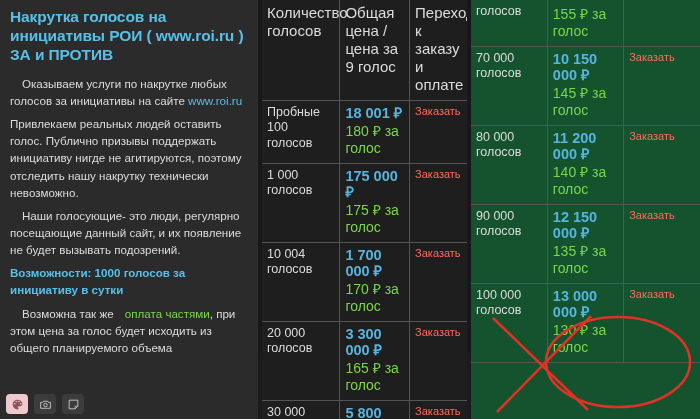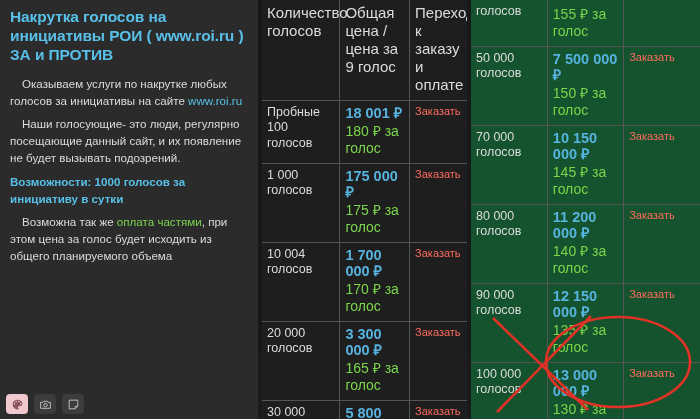--- a/index.html
+++ b/index.html
@@ -37,21 +37,21 @@
   }
   .para {
     color: #dcdcdc;
     font-size: 11.6px;
     line-height: 1.48;
     margin: 0 0 6px 0;
   }
   .para .ind { display: inline-block; width: 12px; }
   .link { color: #58c0e8; }
   .bold-blue { color: #58c0e8; font-weight: bold; }
-  .green { color: #7bd64c; }
+  .green { color: #7bd64c; margin-left: 8px; }
   .bottom-bar {
     position: absolute;
     left: 0; bottom: 0;
     width: 258px;
     height: 30px;
     background: #2b2b2b;
     display: flex;
     align-items: center;
     padding-left: 6px;
     gap: 6px;
@@ -127,20 +127,21 @@
 
 <div class="page">
 
   <div class="panel-left">
     <div class="lead-title">Накрутка голосов на инициативы РОИ ( www.roi.ru ) ЗА и ПРОТИВ</div>
 
     <p class="para">
       <span class="ind"></span><span>Оказываем услуги по накрутке любых голосов за инициативы на сайте </span><span class="link">www.roi.ru</span>
     </p>
 
+    <p class="para">Привлекаем реальных людей оставить голос. Публично призывы поддержать инициативу нигде не агитируются, поэтому отследить нашу накрутку технически невозможно.</p>
 
     <p class="para">
       <span class="ind"></span><span>Наши голосующие- это люди, регулярно посещающие данный сайт, и их появление не будет вызывать подозрений.</span>
     </p>
 
     <p class="para">
       <span class="bold-blue">Возможности: 1000 голосов за инициативу в сутки</span>
     </p>
 
 
@@ -236,28 +237,20 @@
     <table class="tbl">
       <tbody>
         <tr>
           <td class="c-qty">голосов</td>
           <td>
             <div class="c-price-sub">155 ₽ за голос</div>
           </td>
           <td class="c-order"></td>
         </tr>
         <tr>
-          <td class="c-qty w-qty">50 000 голосов</td>
-          <td class="w-price">
-            <div class="c-price-main">7 500 000 ₽</div>
-            <div class="c-price-sub">150 ₽ за голос</div>
-          </td>
-          <td class="c-order w-order">Заказать</td>
-        </tr>
-        <tr>
           <td class="c-qty">70 000 голосов</td>
           <td>
             <div class="c-price-main">10 150 000 ₽</div>
             <div class="c-price-sub">145 ₽ за голос</div>
           </td>
           <td class="c-order">Заказать</td>
         </tr>
         <tr>
           <td class="c-qty">80 000 голосов</td>
           <td>

